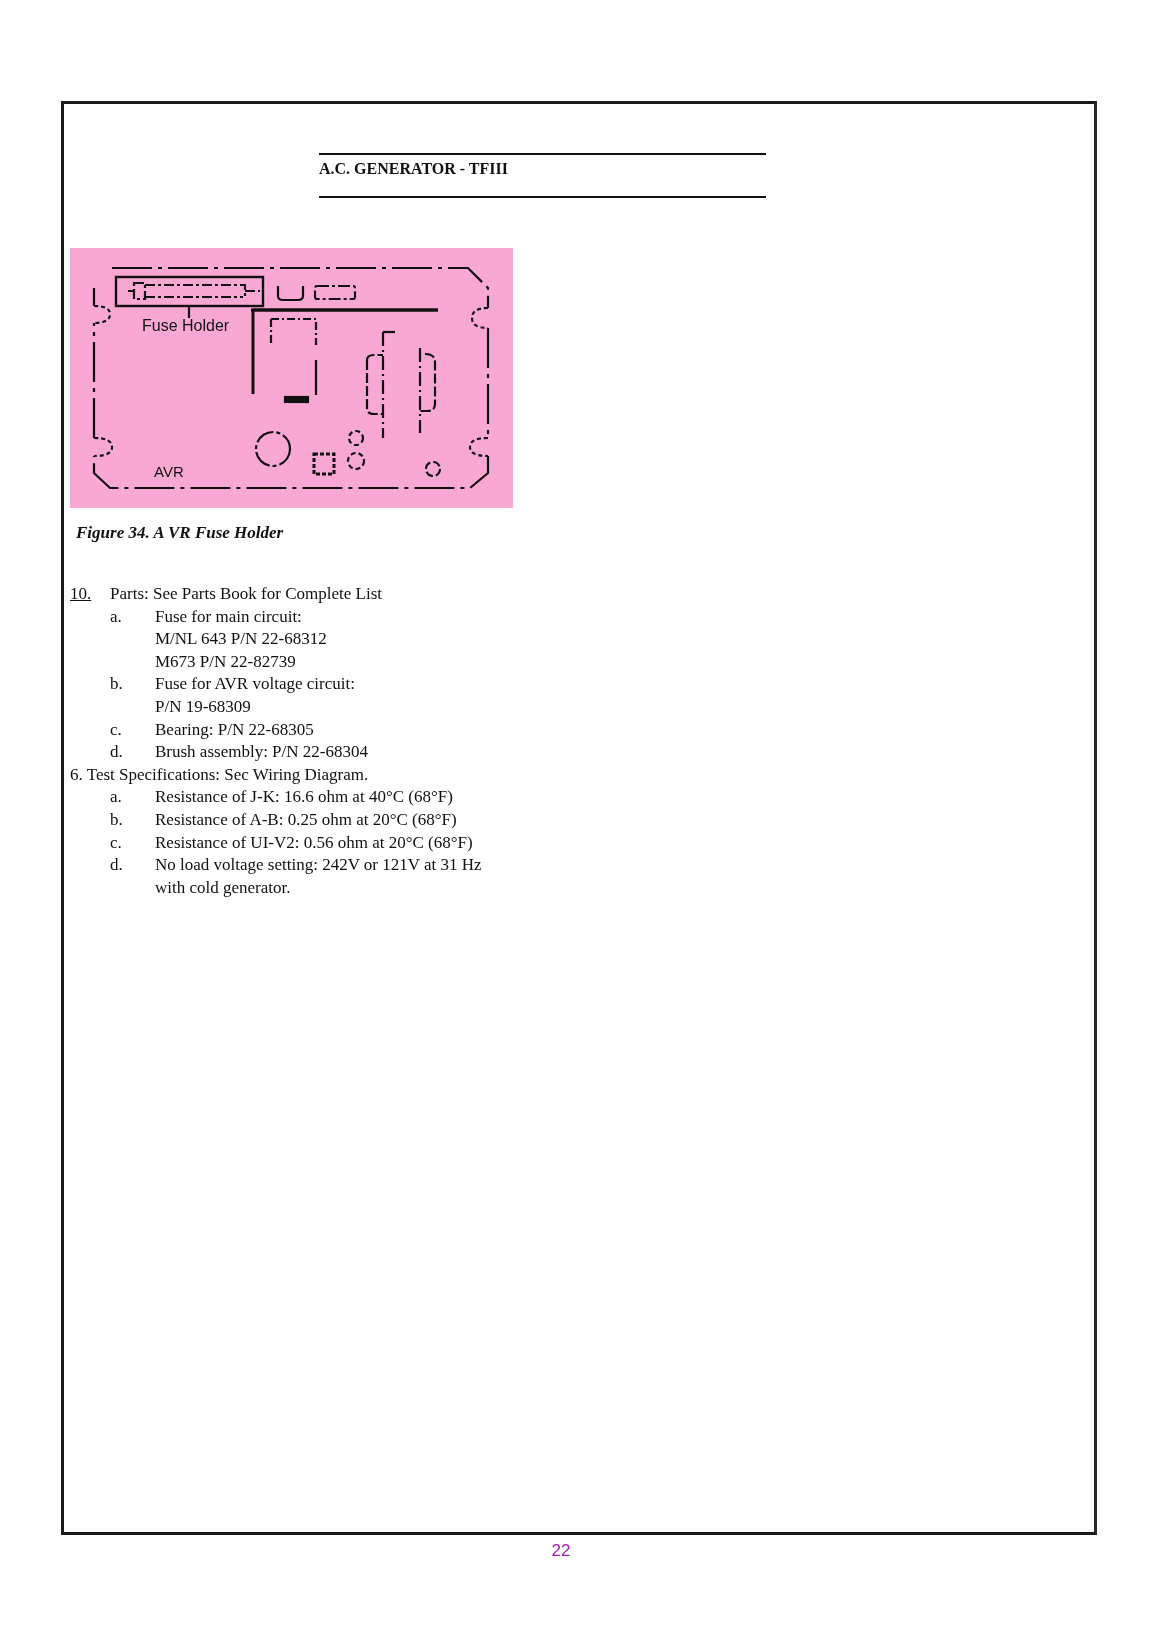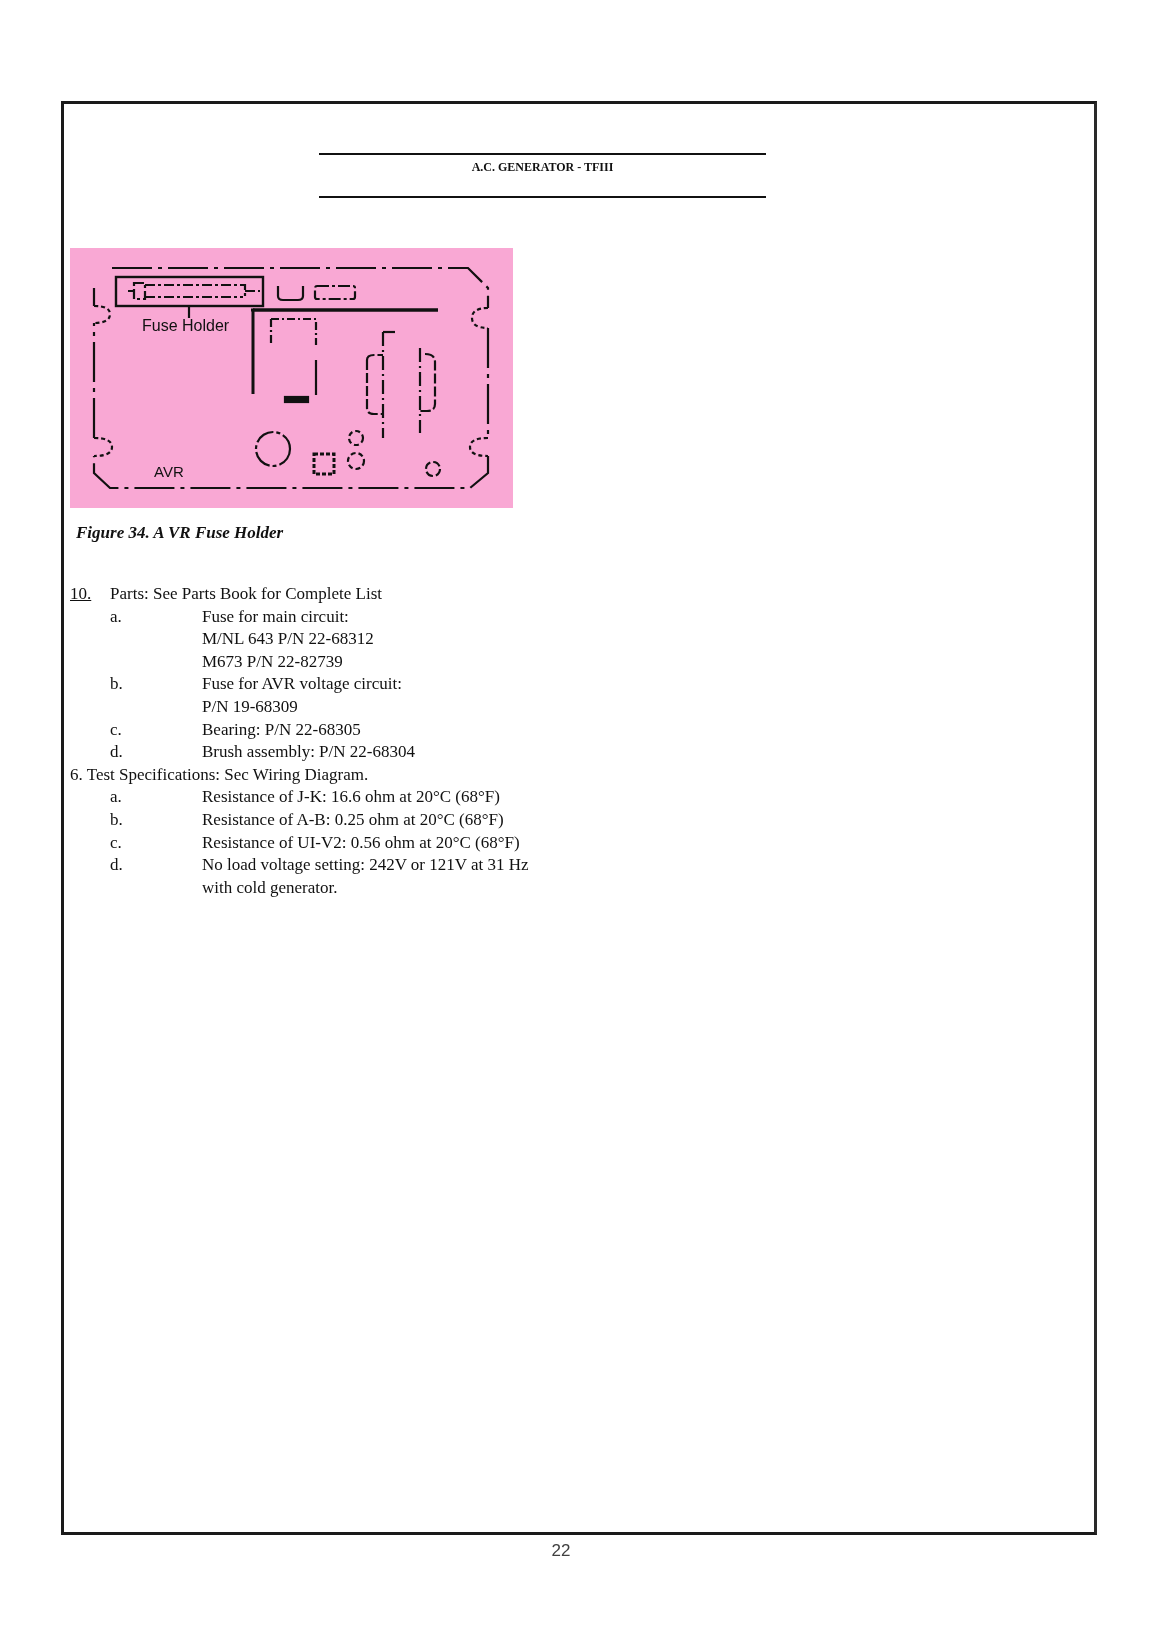--- a/index.html
+++ b/index.html
@@ -5,22 +5,22 @@
     html, body { margin: 0; padding: 0; background: #ffffff; }
     body { width: 1157px; height: 1637px; position: relative; overflow: hidden; }
     .frame {
       position: absolute; left: 61px; top: 101px; width: 1030px; height: 1428px;
       border: 3px solid #1a1a1a; border-right-color: #2a2a2a; box-sizing: content-box;
     }
     .rule { position: absolute; left: 319px; width: 447px; height: 2px; background: #111; }
     .rule.top { top: 153px; }
     .rule.bottom { top: 196px; }
     .title {
-      position: absolute; left: 319px; top: 160px; width: 447px; text-align: center;
-      font-family: "Liberation Serif", serif; font-weight: bold; font-size: 12px; color: #111;
+      position: absolute; left: 319px; top: 160px; width: 447px; 
+      font-family: "Liberation Serif", serif; font-weight: bold; font-size: 16px; color: #111;
     }
     .figure {
       position: absolute; left: 70px; top: 248px; width: 443px; height: 260px;
       background: #f9a8d4;
     }
     .figure svg { display: block; }
     .caption {
       position: absolute; left: 76px; top: 523px;
       font-family: "Liberation Serif", serif; font-style: italic; font-weight: bold;
       font-size: 17px; color: #111;
@@ -28,24 +28,24 @@
     .body-text {
       position: absolute; left: 70px; top: 583px;
       font-family: "Liberation Serif", serif; font-size: 17px; color: #111;
       line-height: 22.6px;
     }
     .line { position: relative; height: 22.6px; white-space: nowrap; }
     .num { position: absolute; left: 0; text-decoration: underline; }
     .num-text { position: absolute; left: 40px; }
     .num-inline { position: absolute; left: 0; }
     .sub-letter { position: absolute; left: 40px; }
-    .sub-text { position: absolute; left: 85px; margin-left: 47px; }
+    .sub-text { position: absolute; left: 85px; }
     .page-number {
       position: absolute; left: 541px; top: 1541px; width: 40px; text-align: center;
-      font-family: "Liberation Sans", sans-serif; font-size: 17px; color: #404040;
+      font-family: "Liberation Sans", sans-serif; font-size: 17px; color: #a21caf;
     }
   </style>
 </head>
 <body>
 
 <div class="frame"></div>
 
 <div class="rule top"></div>
 <div class="title">A.C. GENERATOR - TFIII</div>
 <div class="rule bottom"></div>
@@ -125,21 +125,21 @@
   <div class="line">
     <span class="sub-letter">d.</span>
     <span class="sub-text">Brush assembly: P/N 22-68304</span>
   </div>
 
   <div class="line">
     <span class="num-inline">6. Test Specifications: Sec Wiring Diagram.</span>
   </div>
   <div class="line">
     <span class="sub-letter">a.</span>
-    <span class="sub-text">Resistance of J-K: 16.6 ohm at 20°C (68°F)</span>
+    <span class="sub-text">Resistance of J-K: 16.6 ohm at 40°C (68°F)</span>
   </div>
   <div class="line">
     <span class="sub-letter">b.</span>
     <span class="sub-text">Resistance of A-B: 0.25 ohm at 20°C (68°F)</span>
   </div>
   <div class="line">
     <span class="sub-letter">c.</span>
     <span class="sub-text">Resistance of UI-V2: 0.56 ohm at 20°C (68°F)</span>
   </div>
   <div class="line">

